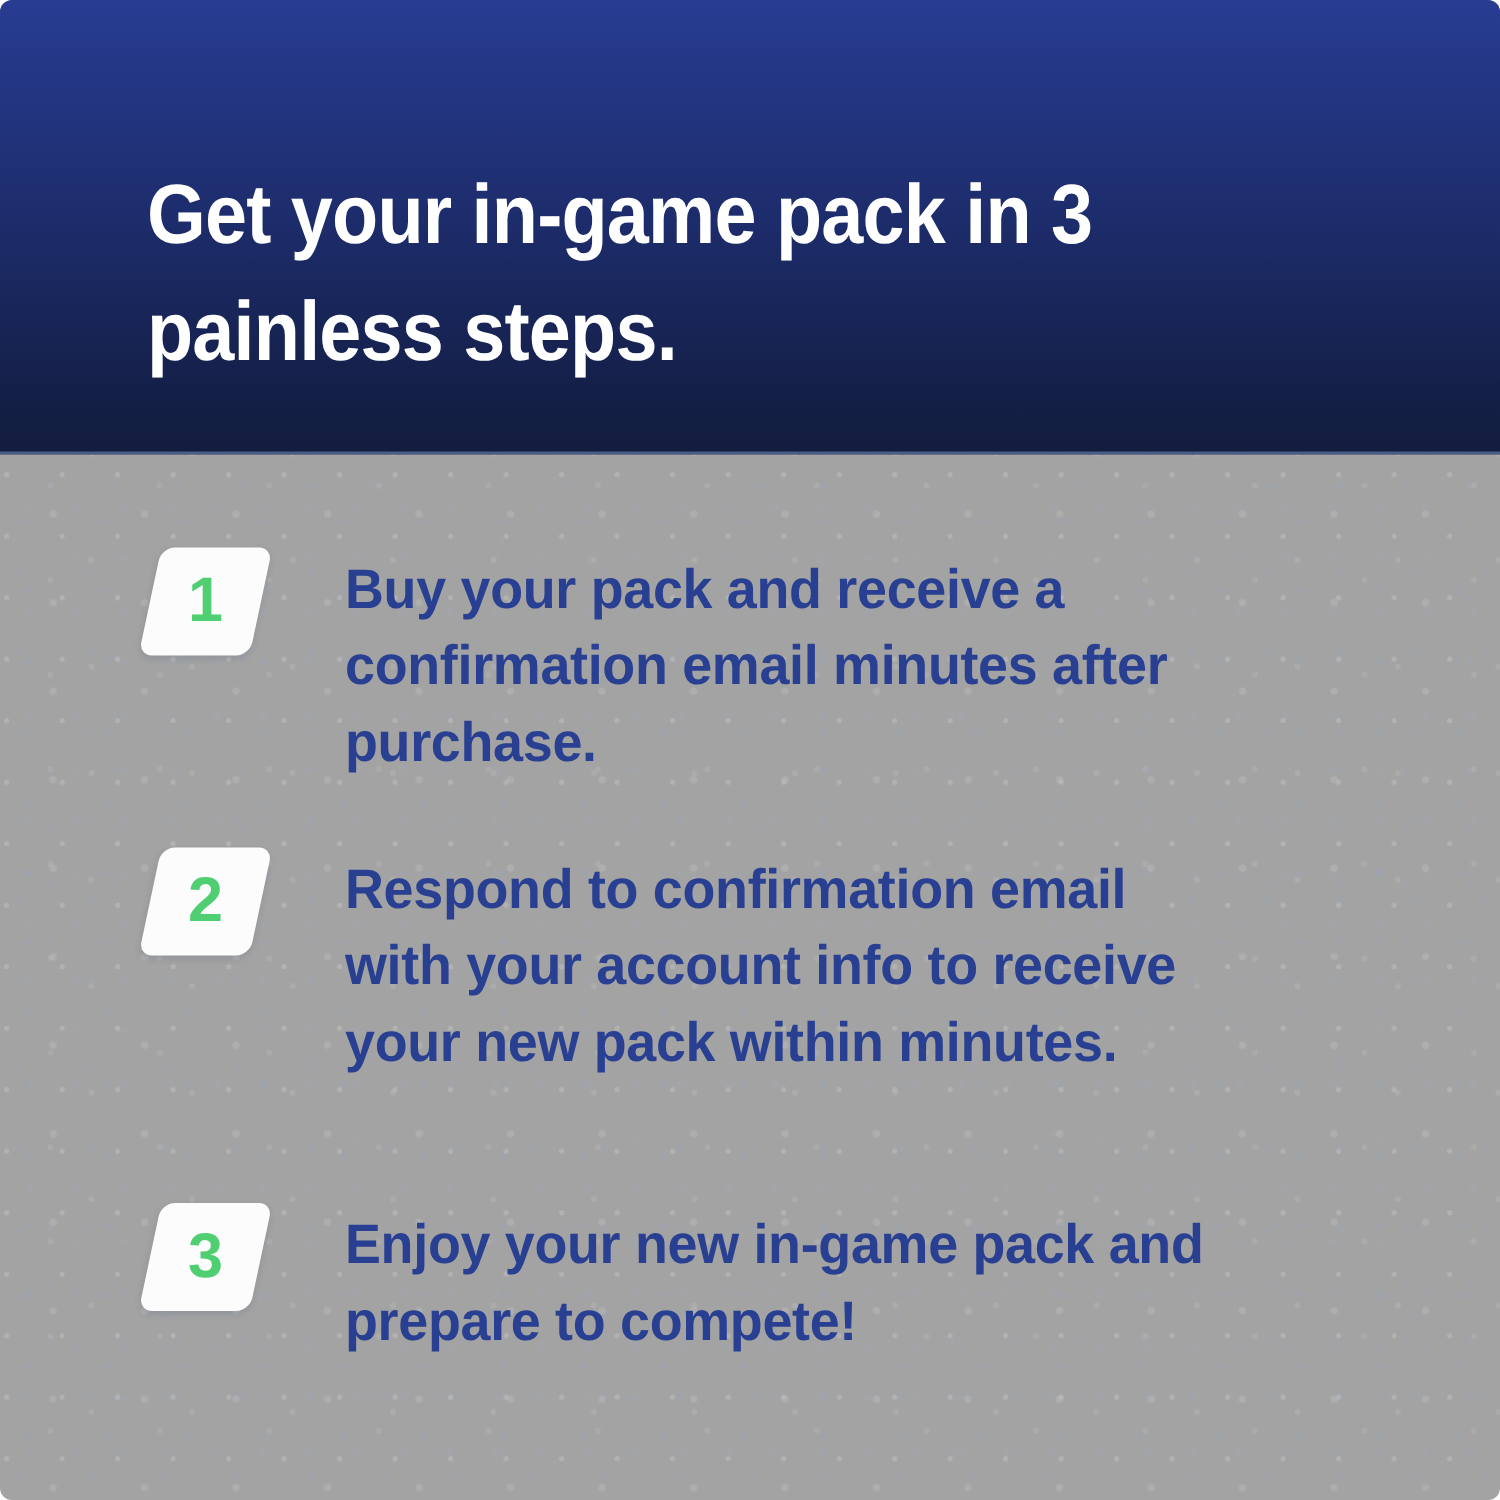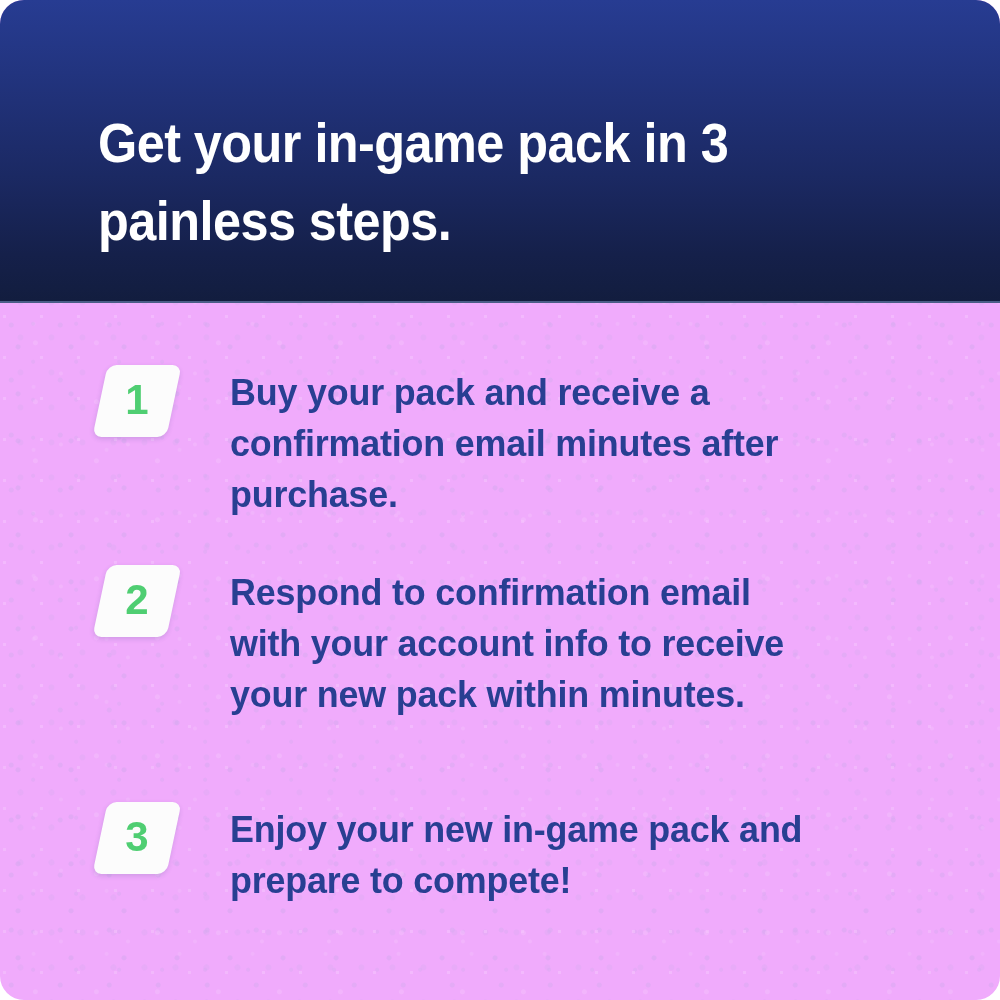--- a/index.html
+++ b/index.html
@@ -8,23 +8,23 @@
     width:1000px; height:1000px;
     background:#ffffff;
     font-family:"Liberation Sans", sans-serif;
     overflow:hidden;
   }
 
   #card {
     position:relative;
     width:1000px;
     height:1000px;
-    border-radius:24px;
+    border-radius:8px;
     overflow:hidden;
-    background:#f0abfc;
+    background:#a3a3a3;
     text-decoration:underline;
   }
 
   
   #texture {
     position:absolute;
     inset:0;
     pointer-events:none;
     opacity:.30;
     background-image:

